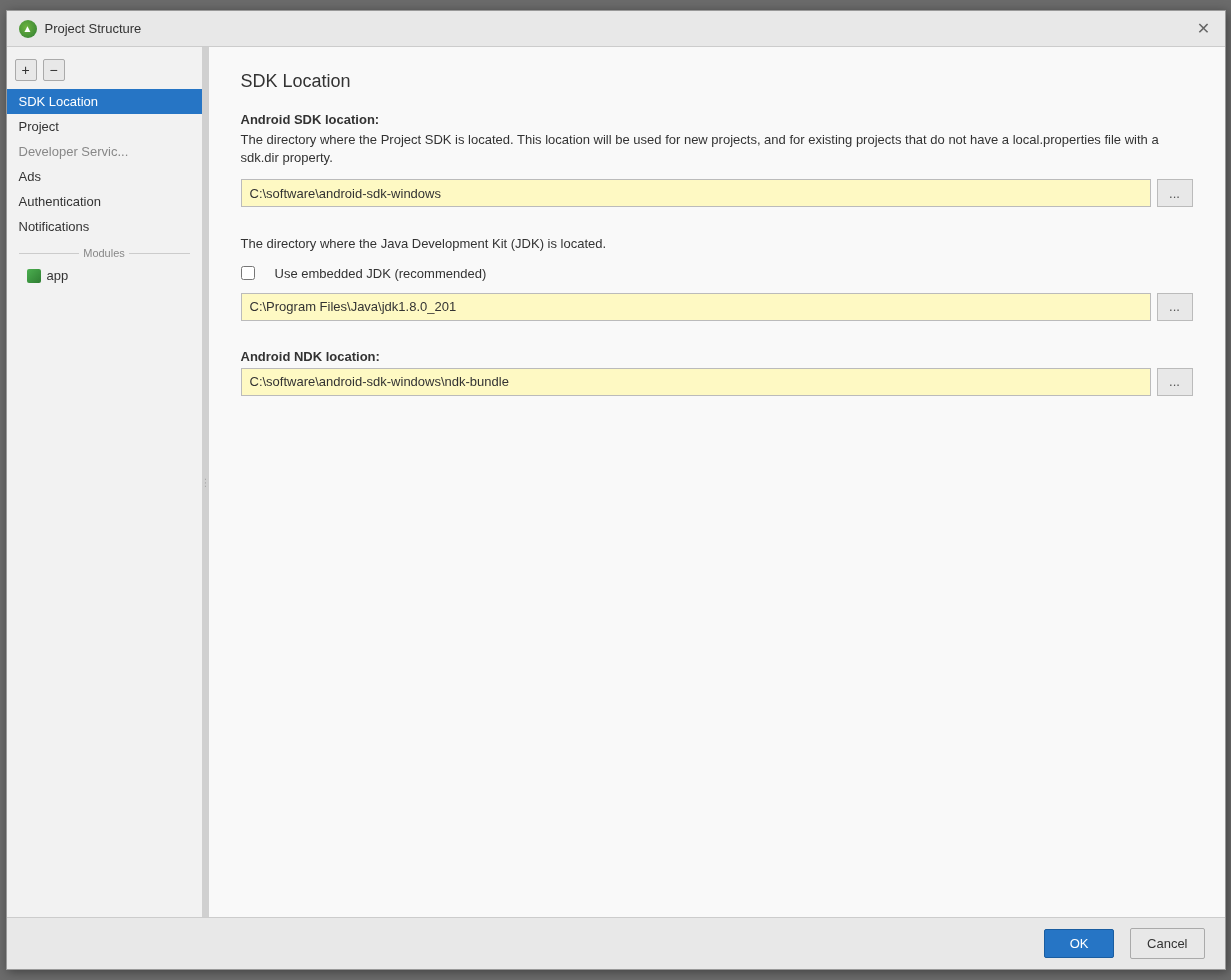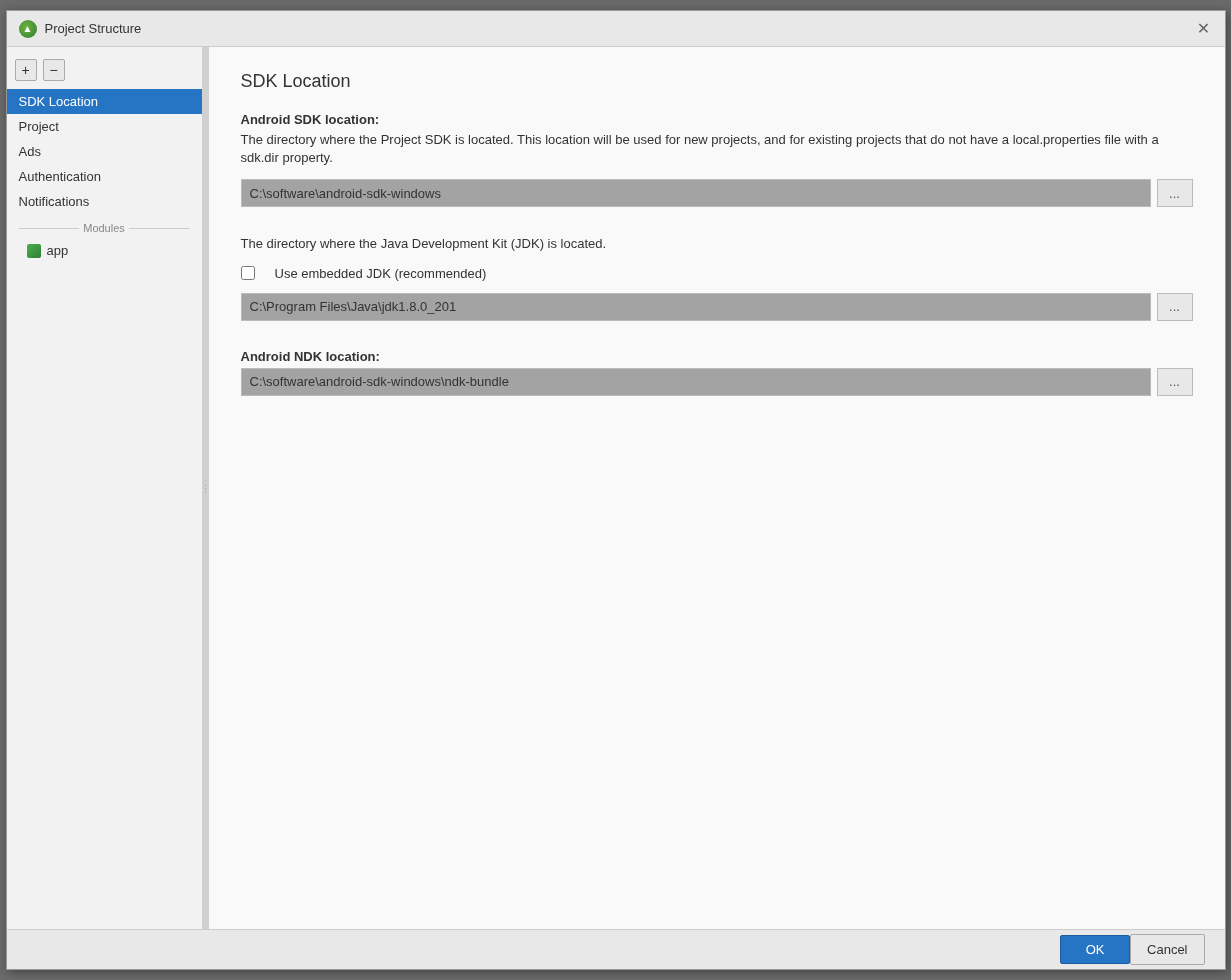--- a/index.html
+++ b/index.html
@@ -170,21 +170,21 @@
     }
     .input-row {
       display: flex;
       align-items: center;
       gap: 6px;
     }
     .path-input {
       flex: 1;
       height: 28px;
       border: 1px solid #bbb;
-      background: #a3a3a3;
+      background: #fef9c3;
       padding: 4px 8px;
       font-size: 13px;
       color: #333;
       outline: none;
     }
     .browse-btn {
       width: 36px;
       height: 28px;
       border: 1px solid #bbb;
       background: #e8e8e8;
@@ -220,22 +220,22 @@
       justify-content: center;
       color: #aaa;
       font-size: 10px;
     }
     .dialog-footer {
       background: #e8e8e8;
       border-top: 1px solid #ccc;
       padding: 12px 20px;
       display: flex;
       justify-content: flex-end;
-      gap: 0;
-      height: 40px;
+      gap: 16px;
+      height: 52px;
       align-items: center;
     }
     .btn-ok {
       padding: 6px 24px;
       background: #2675c5;
       color: white;
       border: 1px solid #1a5da0;
       cursor: pointer;
       font-size: 13px;
       border-radius: 2px;
@@ -270,20 +270,23 @@
     <div class="sidebar">
       <div class="sidebar-toolbar">
         <button class="toolbar-btn">+</button>
         <button class="toolbar-btn">−</button>
       </div>
       <div class="sidebar-item active">
         <span>SDK Location</span>
       </div>
       <div class="sidebar-item">
         <span>Project</span>
+      </div>
+      <div class="sidebar-item disabled">
+        <span>Developer Servic...</span>
       </div>
       <div class="sidebar-item">
         <span>Ads</span>
       </div>
       <div class="sidebar-item">
         <span>Authentication</span>
       </div>
       <div class="sidebar-item">
         <span>Notifications</span>
       </div>

